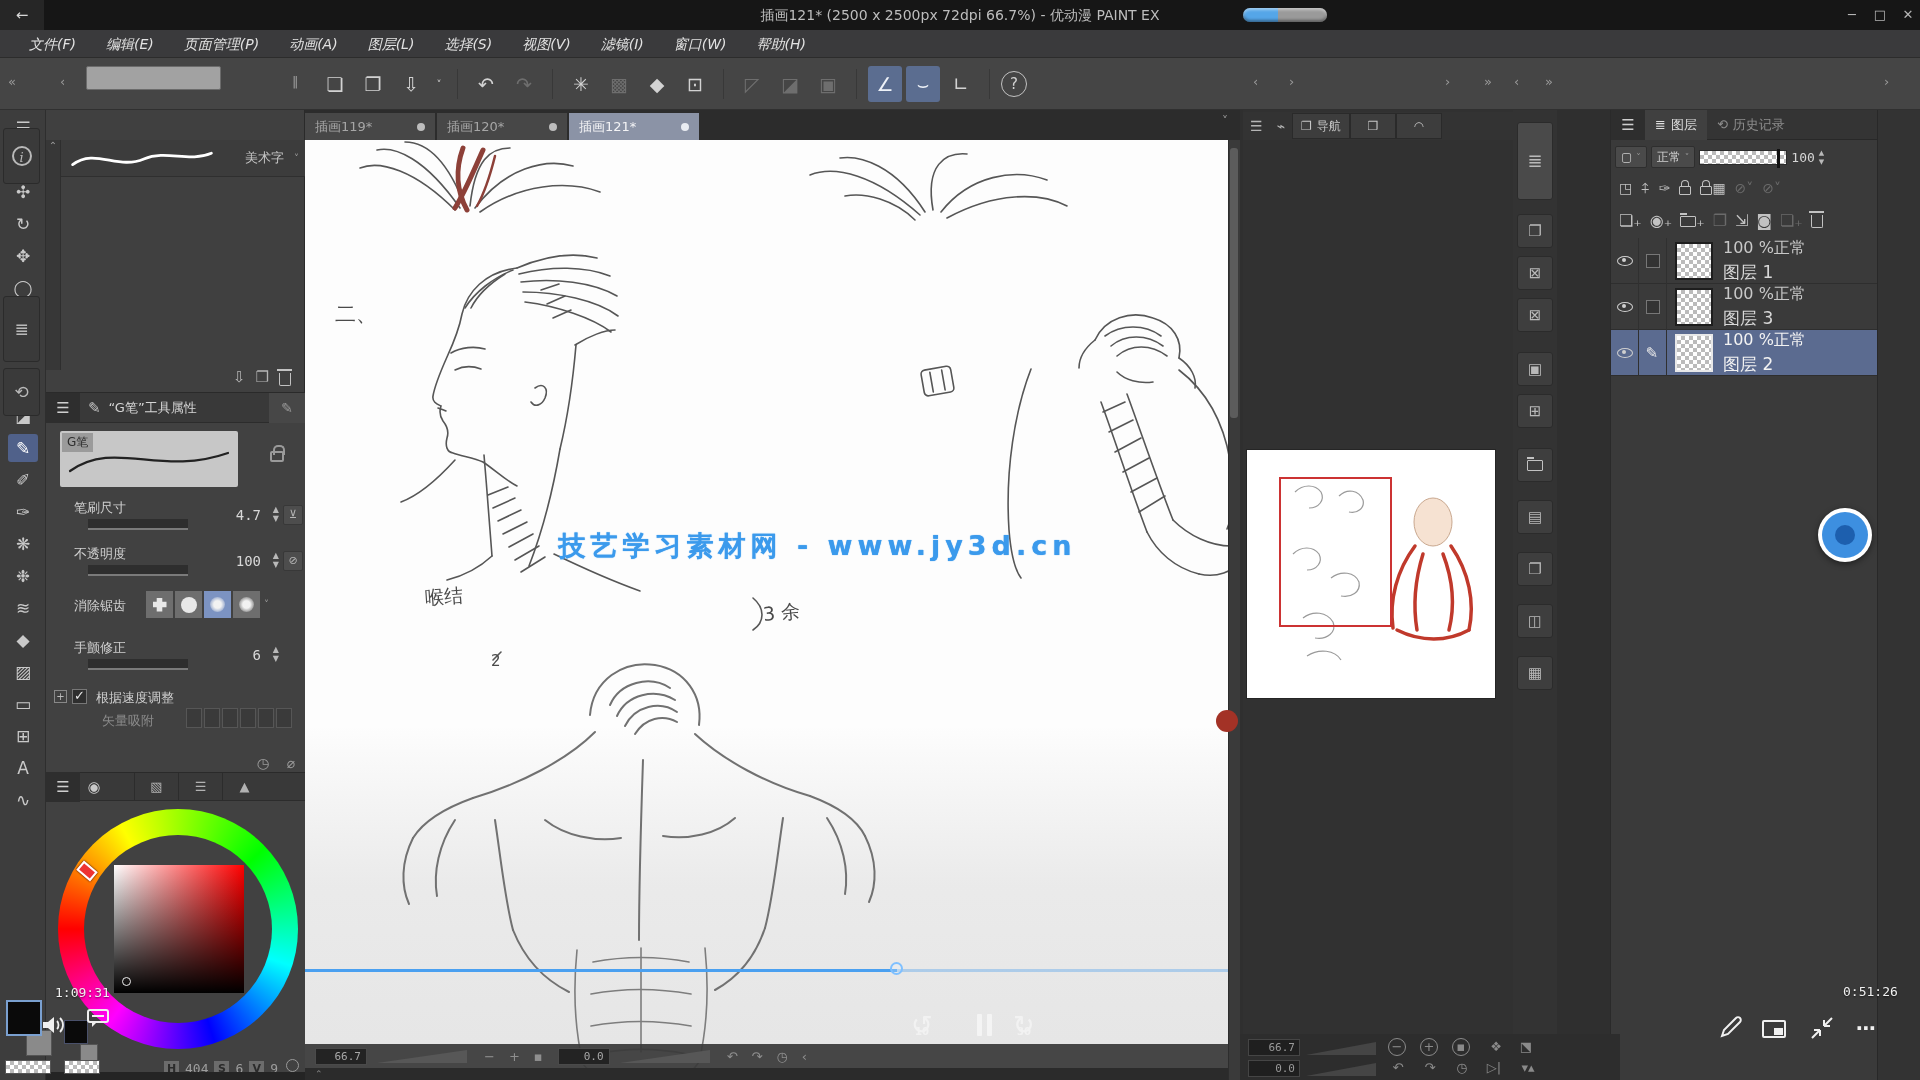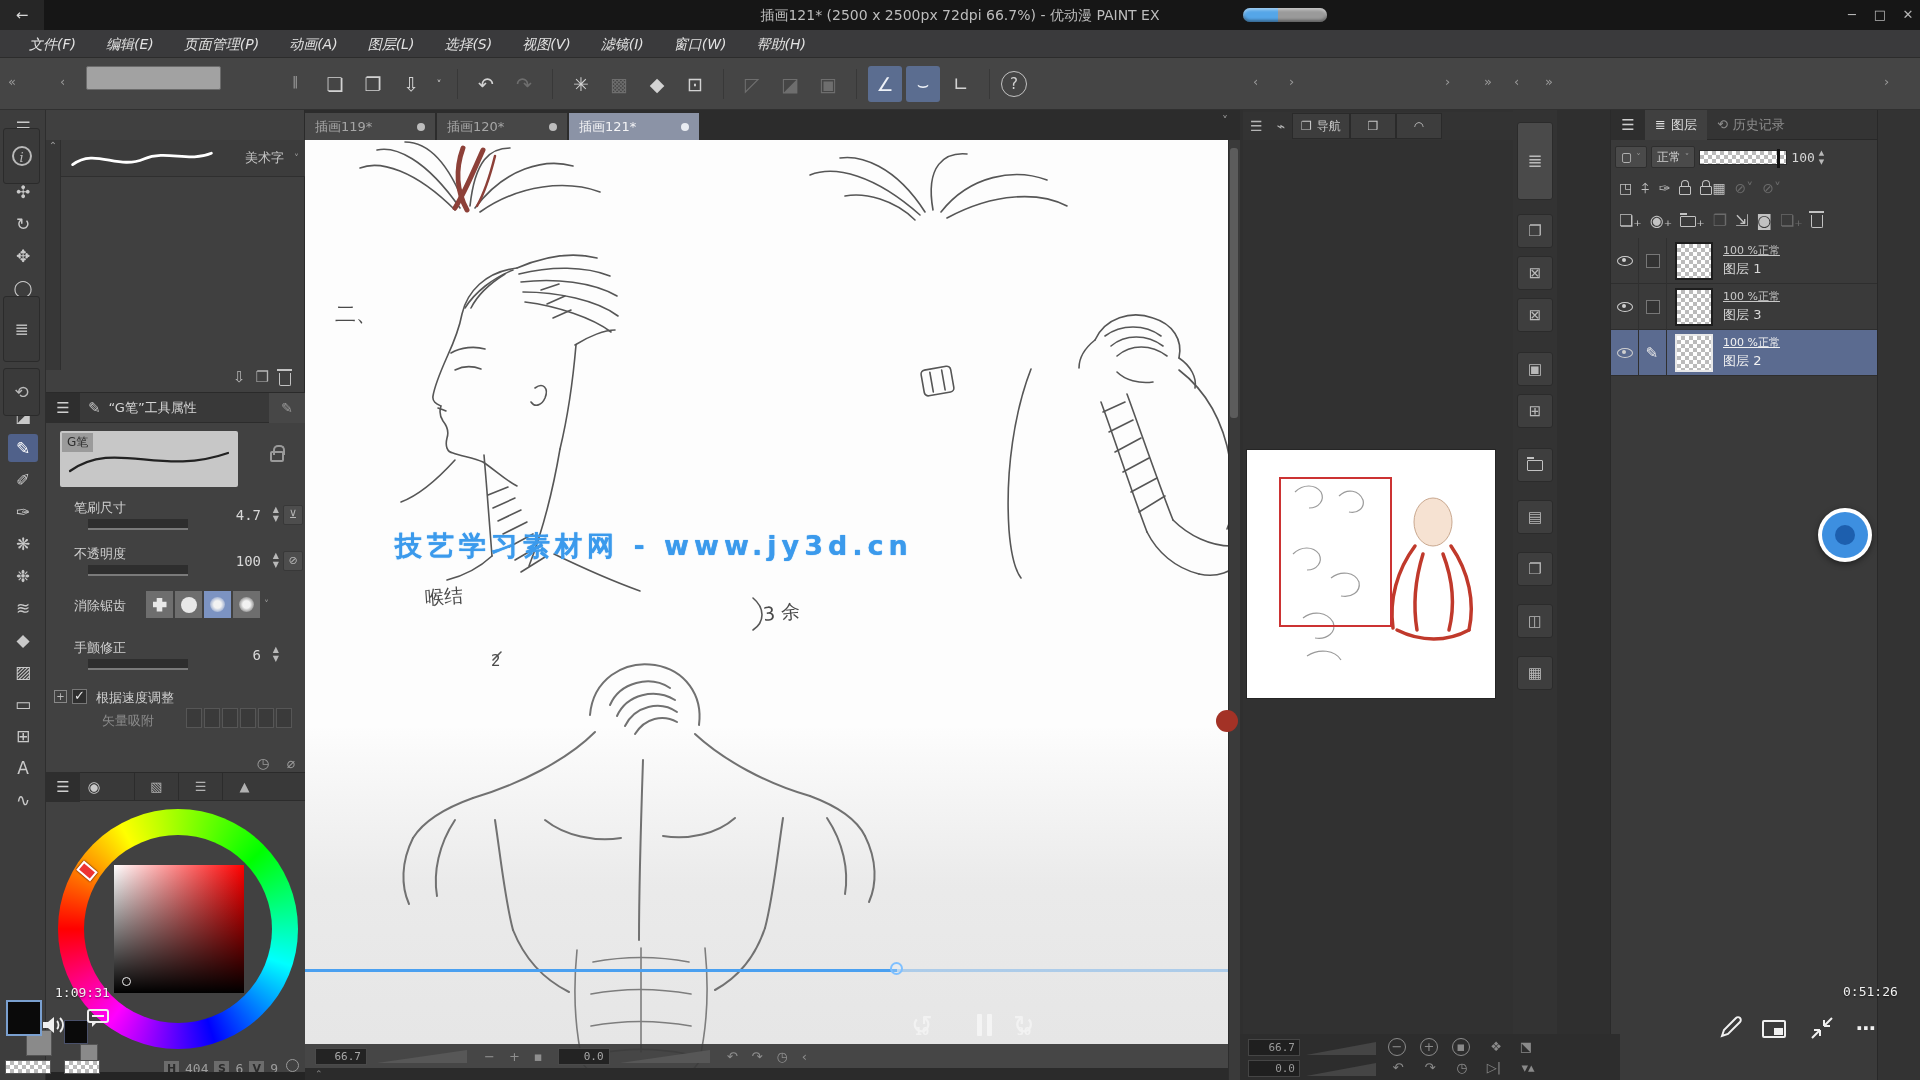--- a/index.html
+++ b/index.html
@@ -89,21 +89,21 @@
   #svmark{left:76px;top:204px;width:9px;height:9px;border:1.5px solid #eee;border-radius:50%;z-index:4;}
   .hsvchip{display:inline-block;width:15px;height:15px;background:#6c6c6c;color:#2b2b2b;font-size:11px;font-weight:bold;text-align:center;line-height:15px;}
   .hsvval{color:#9d9d9d;font-size:13px;font-family:"DejaVu Sans Mono","Liberation Mono",monospace;}
   #hsvrow{left:118px;top:288px;display:flex;align-items:center;gap:6px;}
   #histdot{left:240px;top:286px;width:13px;height:13px;border:1.5px solid #9a9a9a;border-radius:50%;}
   #lpbottom{left:0;top:962px;width:259px;height:8px;background:#242424;}
   
   #canvas{left:305px;top:140px;width:935px;height:940px;background:#fdfdfd;overflow:hidden;}
   #fog{left:0;top:585px;width:935px;height:355px;background:linear-gradient(to bottom,rgba(120,120,120,0) 0%,rgba(120,120,120,.14) 45%,rgba(120,120,120,.18) 100%);}
   .canvnote{color:#4a4a4a;}
-  #watermark{left:90px;top:388px;width:845px;text-align:left;color:#3b9aec;font-size:27px;font-weight:bold;letter-spacing:5px;text-shadow:0 0 1px #3b9aec;}
+  #watermark{left:90px;top:388px;width:845px;text-align:center;color:#3b9aec;font-size:27px;font-weight:bold;letter-spacing:5px;text-shadow:0 0 1px #3b9aec;}
   #timeline{left:0;top:829px;width:935px;height:3px;background:rgba(64,152,235,.35);}
   #timeplayed{left:0;top:829px;width:592px;height:3px;background:#4aa0f0;}
   #timeknob{left:585px;top:822px;width:13px;height:13px;border:2px solid #7fc0ff;border-radius:50%;background:rgba(230,242,255,.25);}
   .skipwrap{width:34px;height:34px;position:absolute;color:#f2f2f2;}
   .skipwrap .arc{font-size:26px;line-height:26px;display:block;text-align:center;}
   .skipwrap .num{position:absolute;left:0;right:0;top:14px;text-align:center;font-size:10px;font-weight:bold;}
   #pausebtn{left:670px;top:874px;width:20px;height:22px;}
   #pausebtn i,#pausebtn b{position:absolute;top:0;width:4.5px;height:22px;background:#f4f4f4;border-radius:1px;}
   #pausebtn i{left:2px}#pausebtn b{left:12px}
   #canvstatus{left:0;top:904px;width:935px;height:24px;background:rgba(56,56,56,.92);display:flex;align-items:center;font-size:12px;color:#9a9a9a;}
@@ -156,22 +156,22 @@
   .mk-eye:after{content:"";position:absolute;left:4.5px;top:1.5px;width:4px;height:4px;border-radius:50%;background:#cfcfcf;}
   .lchk{width:14px;height:14px;border:1px solid #777;background:#333;}
   .layer-row.selected .lchk{border:none;background:transparent;}
   .layer-row.selected .lchk:after{content:"✎";color:#e8e8e8;font-size:15px;position:relative;top:-3px;}
   .lthumb{width:38px;height:38px;border:2px solid #1e1e1e;margin-left:8px;}
   .layer-row.selected .lthumb{border-color:#e8e8e8;}
   .layer-row.paper .lthumb{background:#fff;}
   .lpage{display:none;width:17px;height:22px;background:#fff;border:2px solid #333;margin-left:12px;position:relative;}
   .layer-row.paper .lpage{display:block;}
   .ltext{margin-left:10px;display:flex;flex-direction:column;gap:2px;}
-  .ltext .l1{color:#c8c8c8;font-size:11px;text-decoration:underline;}
-  .ltext .l2{color:#d8d8d8;font-size:13px;}
+  .ltext .l1{color:#c8c8c8;font-size:16px;}
+  .ltext .l2{color:#d8d8d8;font-size:17px;}
   .layer-row.selected .l1,.layer-row.selected .l2{color:#f2f2f2;}
   
   #stripC{left:1877px;top:110px;width:43px;height:970px;background:#333;border-left:1px solid #282828;}
   .fbtn{left:3px;width:37px;height:56px;background:#3a3a3a;border:1px solid #2b2b2b;color:#b9b9b9;font-size:17px;text-align:center;line-height:54px;border-radius:3px;}
   .circle-i{display:inline-block;width:20px;height:20px;border:2px solid #b9b9b9;border-radius:50%;font-size:13px;line-height:19px;font-style:italic;font-family:"DejaVu Serif","Liberation Serif",serif;}
   
   #bluebtn{left:1818px;top:508px;width:54px;height:54px;border-radius:50%;background:#fff;box-shadow:0 2px 6px rgba(0,0,0,.45);}
   #bluebtn:before{content:"";position:absolute;left:4px;top:4px;right:4px;bottom:4px;border-radius:50%;background:#3d8fe0;}
   #bluebtn:after{content:"";position:absolute;left:17px;top:17px;width:20px;height:20px;border-radius:50%;background:#1d5fae;}
   

